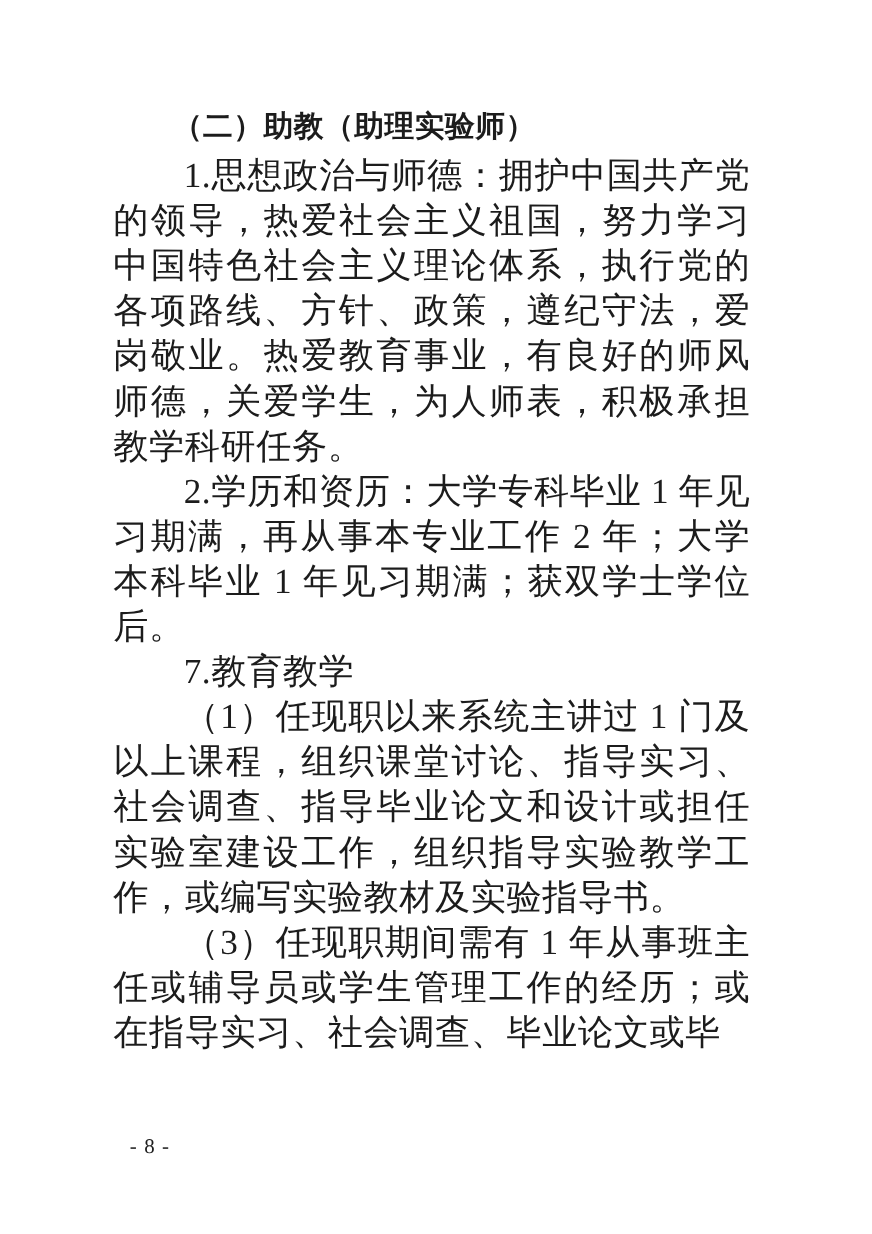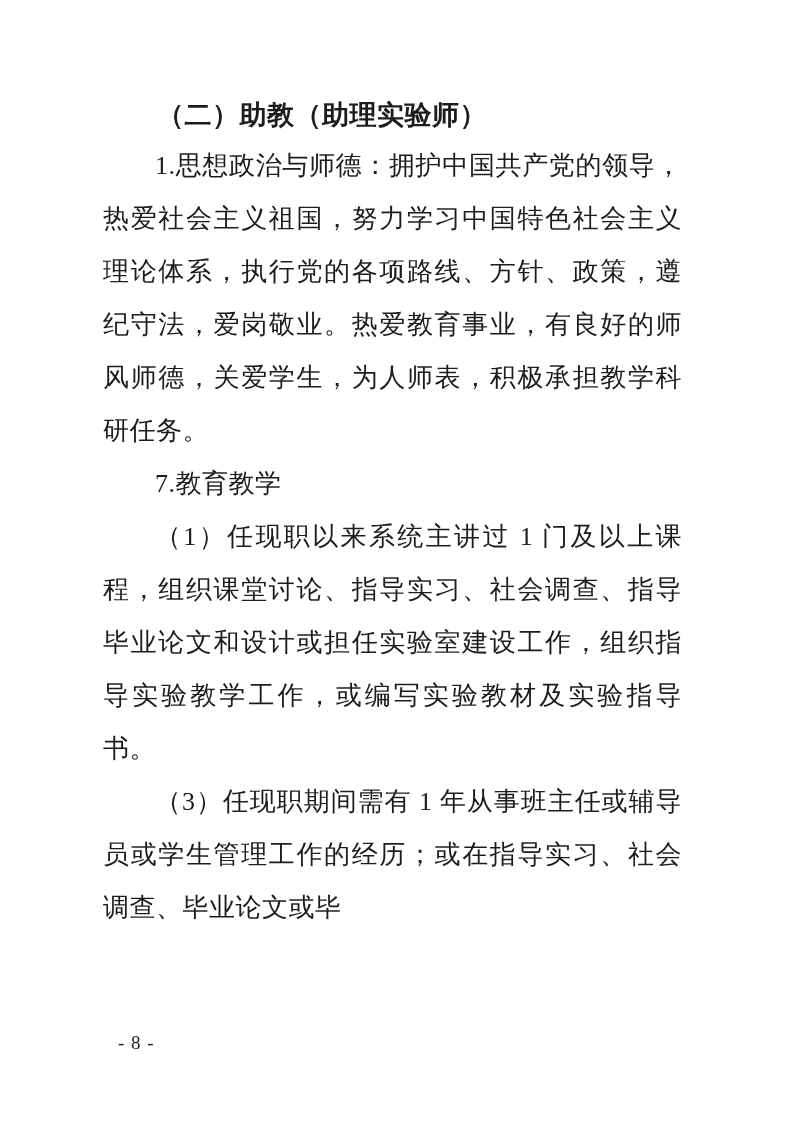--- a/index.html
+++ b/index.html
@@ -21,22 +21,22 @@
   .doc-heading {
     font-size: 27px;
     font-weight: bold;
     line-height: 39px;
     text-indent: 2em;
     margin: 0 0 4px 0;
     letter-spacing: 0.5px;
     white-space: nowrap;
   }
   .doc-par {
-    font-size: 26px;
-    line-height: 53px;
+    font-size: 32px;
+    line-height: 41px;
     margin: 0;
     text-indent: 2em;
     text-align: justify;
     text-align-last: left;
     letter-spacing: 0.5px;
   }
   .page-number {
     position: absolute;
     left: 118px;
     top: 1032px;
@@ -47,20 +47,21 @@
   }
 </style>
 </head>
 <body>
 
 <div class="page">
   <h2 class="doc-heading">（二）助教（助理实验师）</h2>
 
   <p class="doc-par">1.思想政治与师德：拥护中国共产党的领导，热爱社会主义祖国，努力学习中国特色社会主义理论体系，执行党的各项路线、方针、政策，遵纪守法，爱岗敬业。热爱教育事业，有良好的师风师德，关爱学生，为人师表，积极承担教学科研任务。</p>
 
+  <p class="doc-par">2.学历和资历：大学专科毕业 1 年见习期满，再从事本专业工作 2 年；大学本科毕业 1 年见习期满；获双学士学位后。</p>
 
 
 
   <p class="doc-par">7.教育教学</p>
 
   <p class="doc-par">（1）任现职以来系统主讲过 1 门及以上课程，组织课堂讨论、指导实习、社会调查、指导毕业论文和设计或担任实验室建设工作，组织指导实验教学工作，或编写实验教材及实验指导书。</p>
 
 
   <p class="doc-par">（3）任现职期间需有 1 年从事班主任或辅导员或学生管理工作的经历；或在指导实习、社会调查、毕业论文或毕</p>
 

